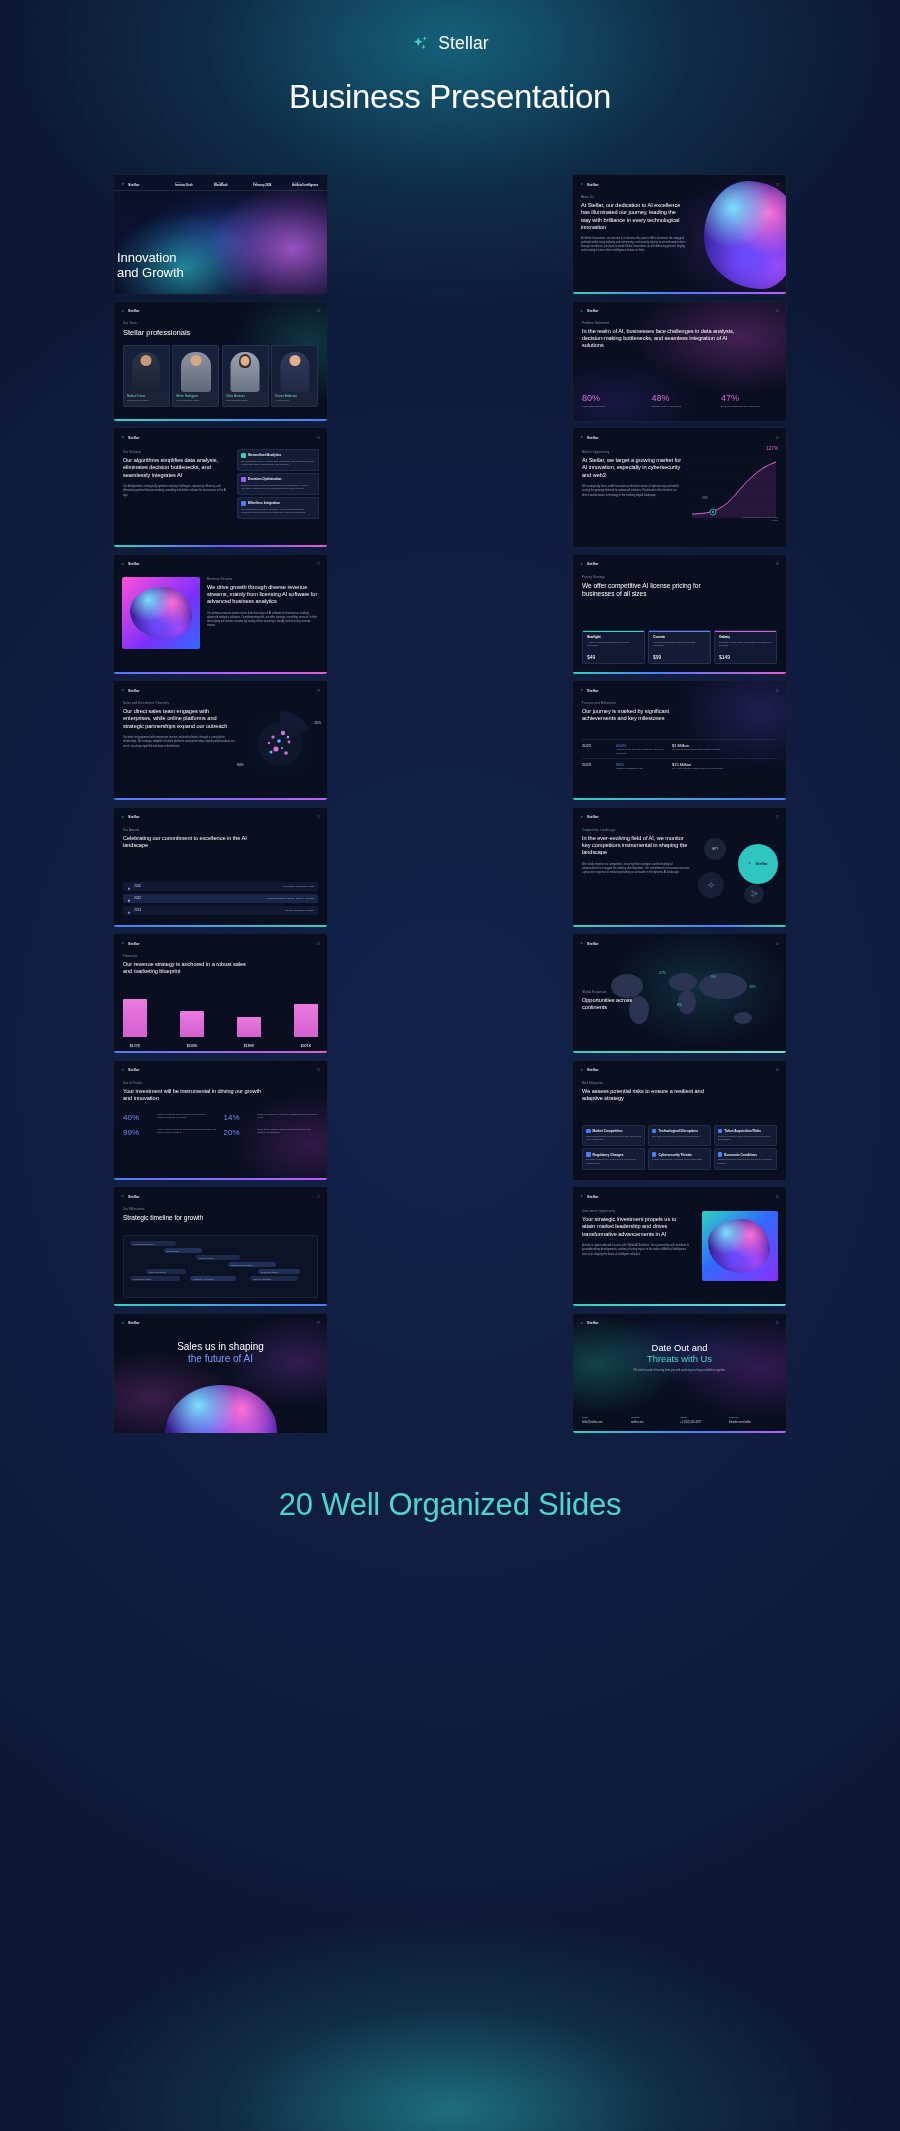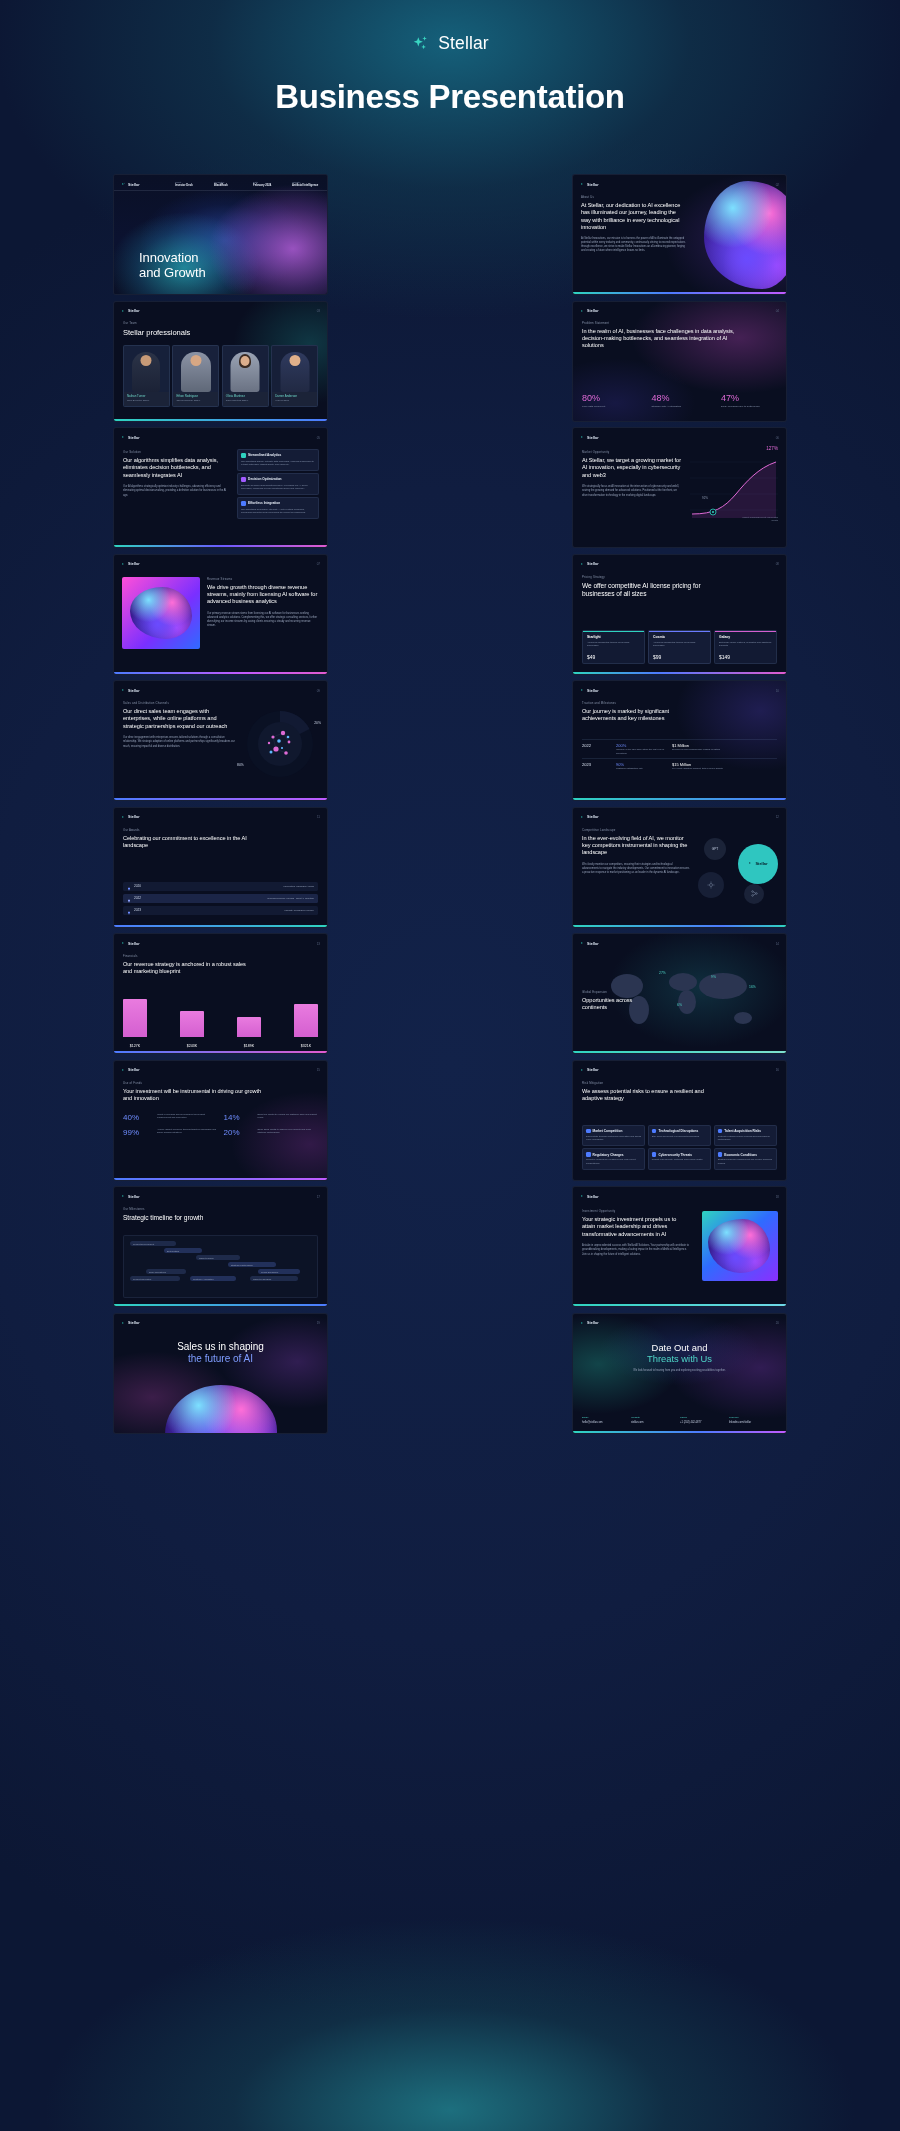--- a/index.html
+++ b/index.html
@@ -19,21 +19,21 @@
   #page { position:absolute; inset:0; }
 
   
   .brand { position:absolute; top:33px; left:0; right:0; display:flex; justify-content:center; align-items:center; gap:7px; }
   .brand-spark { width:20px; height:20px; position:relative; }
   .brand-spark svg { display:block; }
   .brand-name { color:#ffffff; font-size:17.5px; letter-spacing:.1px; font-weight:400; }
 
   .page-title {
     position:absolute; top:78px; left:0; right:0; text-align:center;
-    color:#fff; font-size:33px; line-height:1.18; font-weight:700; letter-spacing:-.3px;
+    color:#fff; font-size:33px; line-height:1.18; font-weight:400; letter-spacing:-.3px;
   }
   .footer-title {
     position:absolute; top:1487px; left:0; right:0; text-align:center;
     color:#4fd6c8; font-size:31px; font-weight:400; letter-spacing:-.2px;
   }
 
   
   #grid {
     position:absolute; left:113px; top:174px; width:674px;
     display:grid; grid-template-columns:215px 215px; column-gap:6px; row-gap:5.5px;
@@ -129,20 +129,21 @@
         <path d="M12.6 10.6 L13.2 12.3 L14.9 12.9 L13.2 13.5 L12.6 15.2 L12.0 13.5 L10.3 12.9 L12.0 12.3 Z" fill="#3ad6c2"></path>
       </svg>
     </span>
     <span class="brand-name">Stellar</span>
   </div>
 
   <div class="page-title">
     <div>Business Presentation</div>
   </div>
 
+  <div class="footer-title">20 Well Organized Slides</div>
 
   <div id="grid">
 
     <div class="slide">
       <div class="s1-bg"></div>
       <div class="s1-hr"></div>
       <div class="s-head">
         <span class="s-logo">
           <svg width="5" height="5" viewBox="0 0 20 20">
               <path d="M7.3 3.2 L8.5 6.6 L11.9 7.8 L8.5 9.0 L7.3 12.4 L6.1 9.0 L2.7 7.8 L6.1 6.6 Z" fill="#2fd3c0"></path>
@@ -162,21 +163,21 @@
           <div>
               <div class="k">Date</div>
               <div class="v">February 2024</div>
             </div>
           <div>
               <div class="k">Industry</div>
               <div class="v">Artificial Intelligence</div>
             </div>
         </div>
       </div>
-      <div style="position:absolute;left:25px;bottom:14px;">
+      <div style="position:absolute;left:3px;bottom:14px;">
         <div class="s-title t18">Innovation</div>
         <div class="s-title t18">and Growth</div>
       </div>
     </div>
 
     <div class="slide">
       <div style="position:absolute;inset:0;background:radial-gradient(ellipse 60% 80% at 85% 55%, rgba(120,60,200,.30) 0%, rgba(9,14,32,0) 70%);"></div>
       <div class="blob" style="right:-14px;top:6px;width:96px;height:108px;border-radius:46% 54% 40% 60%/52% 44% 56% 48%;"></div>
       <div class="s-head">
         <span class="s-logo">

